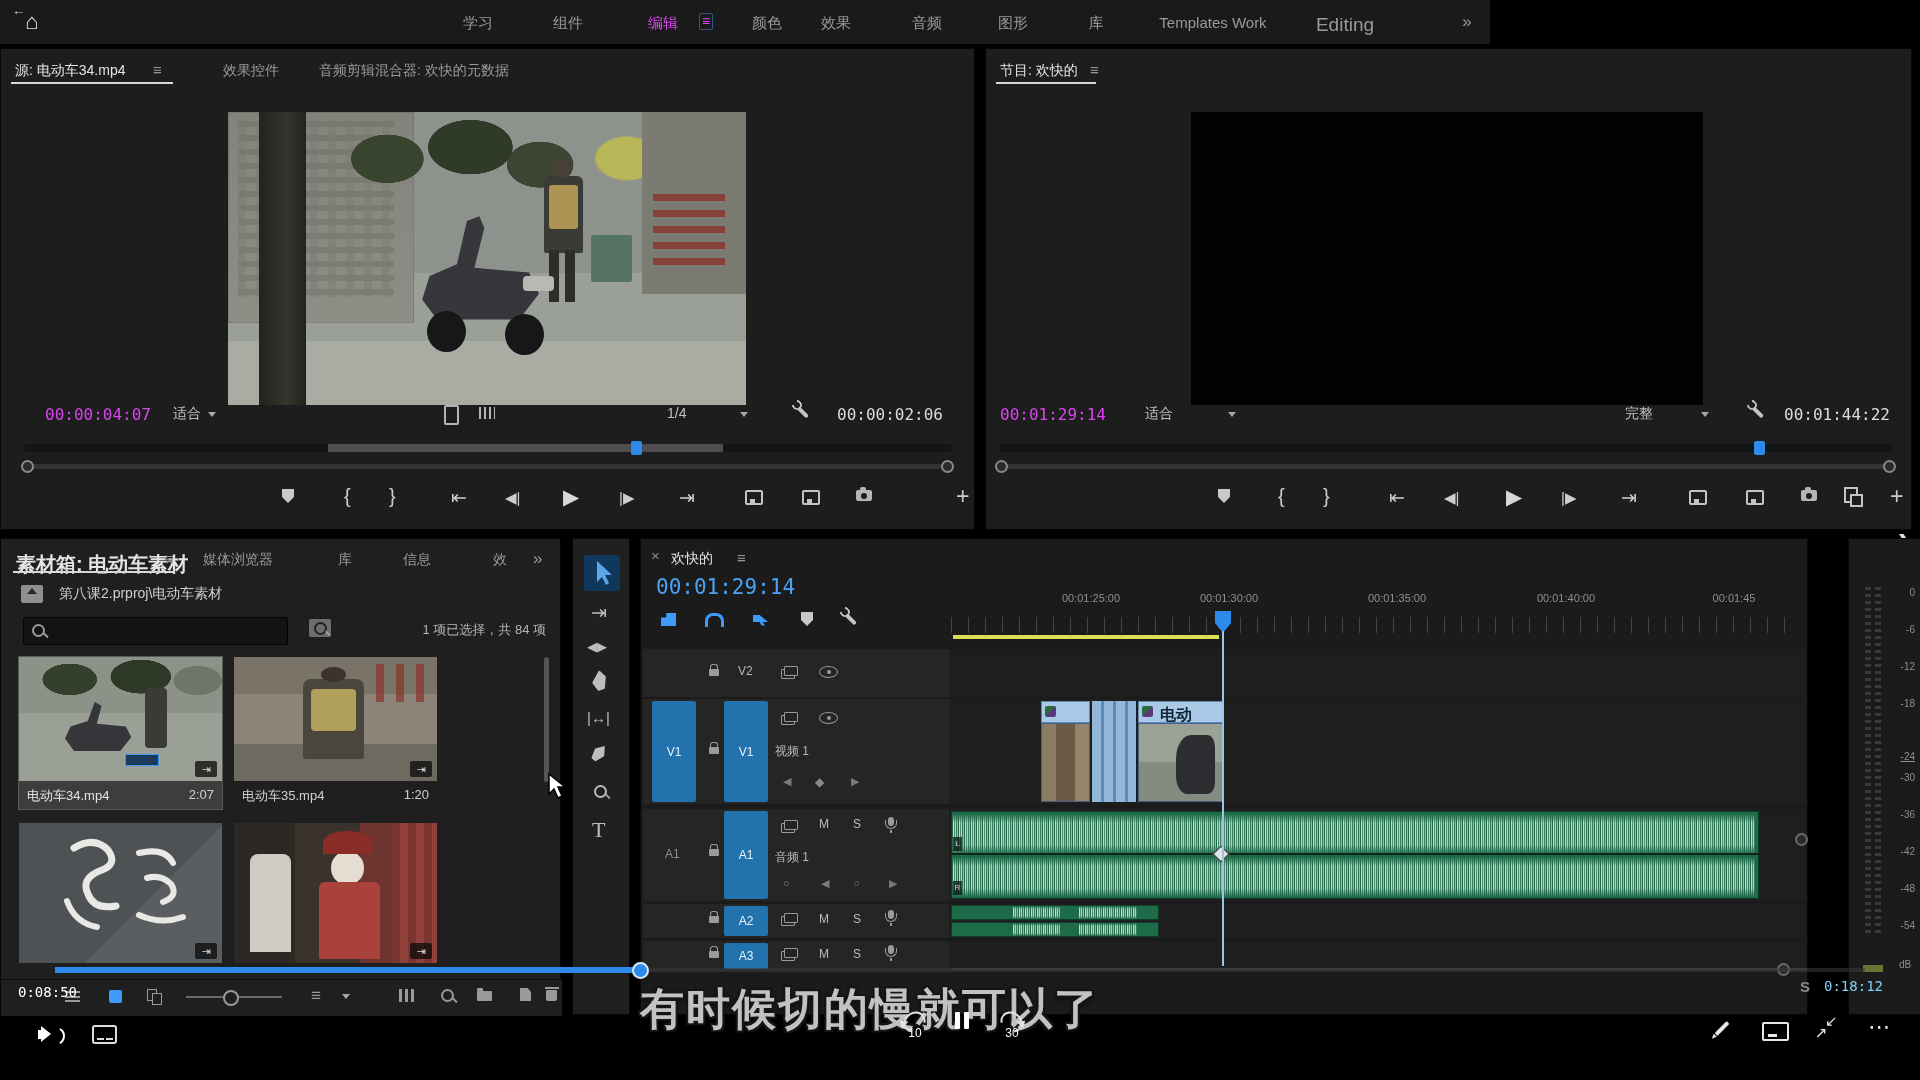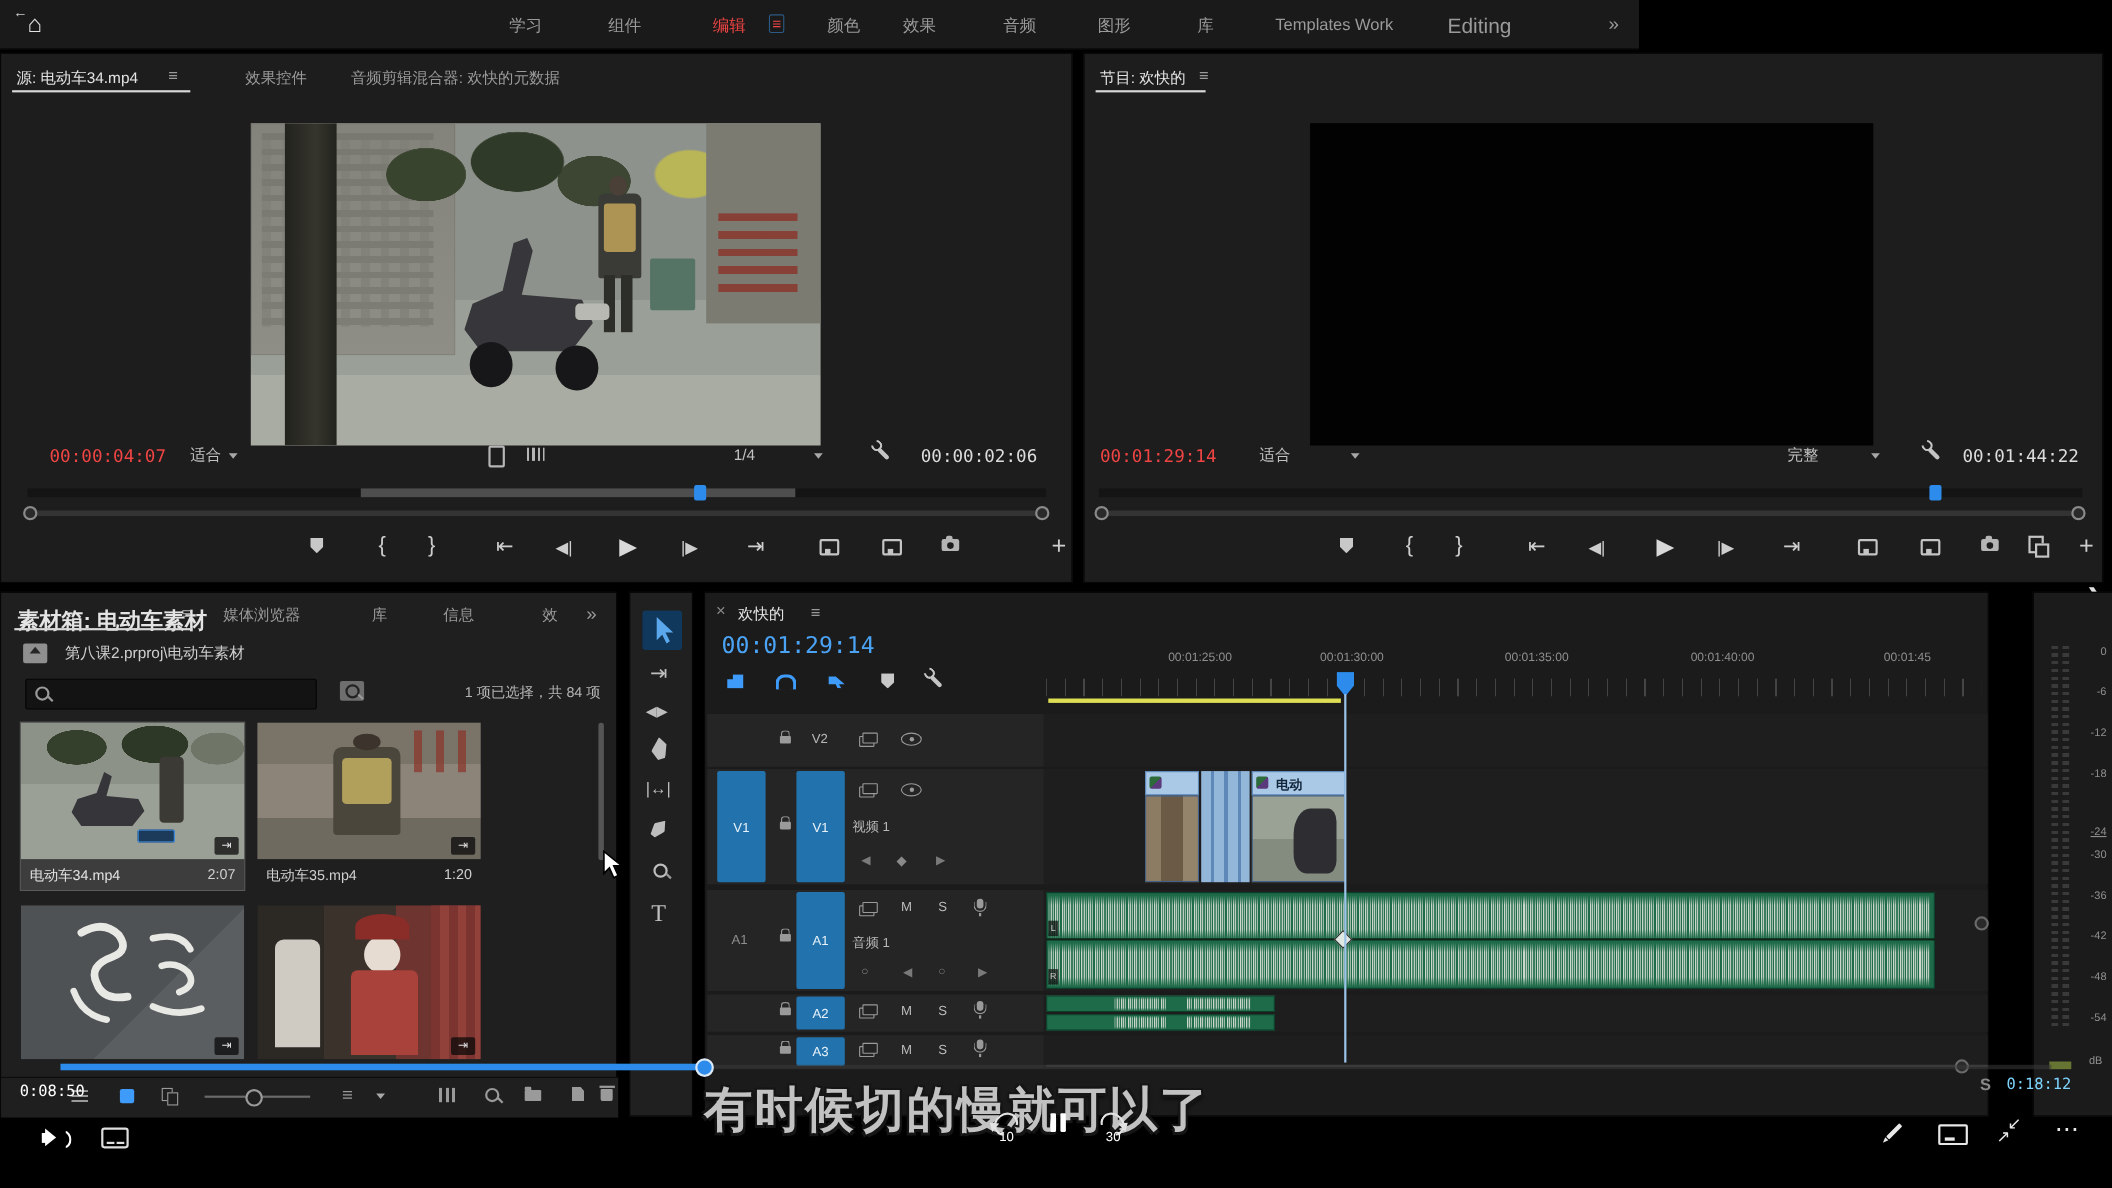--- a/index.html
+++ b/index.html
@@ -3,21 +3,21 @@
 <meta charset="utf-8">
 <style>
   html,body{margin:0;padding:0;background:#000;}
   #stage{position:relative;width:1920px;height:1080px;background:#000;overflow:hidden;
          font-family:"Liberation Sans","DejaVu Sans",sans-serif;color:#c8c8c8;}
   .abs{position:absolute;}
   .tc{font-family:"DejaVu Sans Mono","Liberation Mono",monospace;}
   .panel{position:absolute;background:#1d1d1d;border:1px solid #060606;box-sizing:border-box;}
   .tabtxt{font-size:14px;color:#9a9a9a;white-space:nowrap;}
   .tabactive{color:#e4e4e4;}
-  .blue{color:#ef4444;}
+  .blue{color:#d946ef;}
   .caret{display:inline-block;width:0;height:0;border-left:4px solid transparent;border-right:4px solid transparent;border-top:5px solid #a8a8a8;margin-left:7px;vertical-align:middle;}
   
   .ic{position:absolute;display:block;}
   .lockI{width:10px;height:7px;background:#9a9a9a;border-radius:1px;}
   .lockI::before{content:"";position:absolute;left:1px;top:-5px;width:6px;height:5px;border:1.5px solid #9a9a9a;border-bottom:none;border-radius:3px 3px 0 0;}
   .eyeI{width:17px;height:10px;border:1.5px solid #9a9a9a;border-radius:50%;}
   .eyeI::after{content:"";position:absolute;left:50%;top:50%;width:4px;height:4px;margin:-2px 0 0 -2px;background:#9a9a9a;border-radius:50%;}
   .syncI{width:12px;height:8px;border:1.5px solid #9a9a9a;border-radius:1px;}
   .syncI::after{content:"";position:absolute;left:2px;top:-4px;width:12px;height:8px;border:1.5px solid #9a9a9a;background:#232323;border-radius:1px;}
   .micI{width:6px;height:9px;background:#9a9a9a;border-radius:3px;margin-left:3px;}
@@ -341,21 +341,21 @@
         <div class="clipHdr" style="left:0;top:0;width:49px;height:22px;"></div>
         <span class="fxB" style="left:4px;top:5px;"></span>
         <div class="abs" style="left:0;top:22px;width:49px;height:79px;background:linear-gradient(90deg,#8c7c64 0 30%,#6a5a46 30% 70%,#94846c 70% 100%);box-shadow:inset 0 0 0 1px #43618a;"></div>
       </div>
 
       <div class="abs" style="left:143px;top:2px;width:44px;height:101px;background:repeating-linear-gradient(90deg,#93b7d9 0 9px,#5d88b8 9px 12px);"></div>
 
       <div class="abs" style="left:189px;top:2px;width:85px;height:101px;">
         <div class="clipHdr" style="left:0;top:0;width:85px;height:22px;"></div>
         <span class="fxB" style="left:4px;top:5px;"></span>
-        <div class="abs" style="left:22px;top:4px;font-size:12px;color:#12263a;font-weight:bold;">电动</div>
+        <div class="abs" style="left:22px;top:4px;font-size:16px;color:#12263a;font-weight:bold;">电动</div>
         <div class="abs" style="left:0;top:22px;width:85px;height:79px;background:linear-gradient(#9aa296 0 50%,#848c80 50% 100%);box-shadow:inset 0 0 0 1px #43618a;">
           <div class="abs" style="left:45%;top:15%;width:45%;height:75%;background:#2e2e32;border-radius:40% 20% 20% 30%;"></div>
         </div>
       </div>
     </div>
 
     <div class="trk" style="left:2px;top:270px;width:306px;height:92px;background:#252525;">
       <div class="abs" style="left:22px;top:38px;font-size:12px;color:#8f8f8f;">A1</div>
       <span class="ic lockI" style="left:66px;top:40px;"></span>
       <div class="tbox" style="left:81px;top:2px;width:44px;height:88px;">

